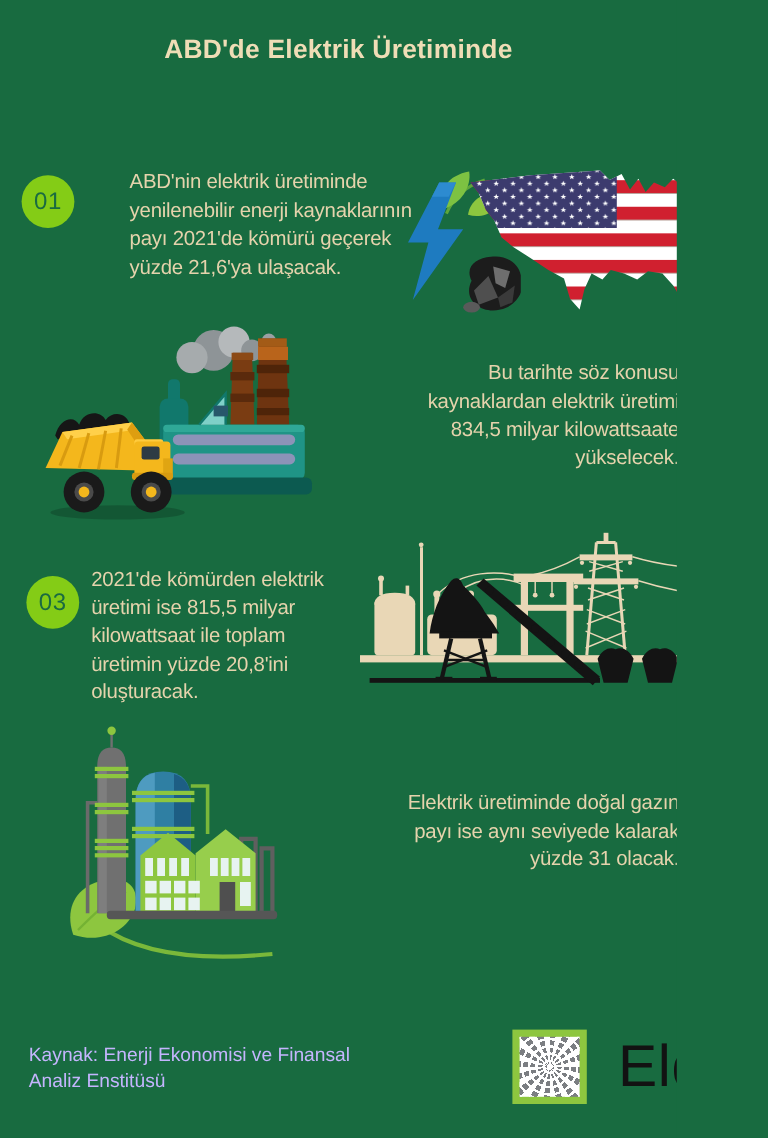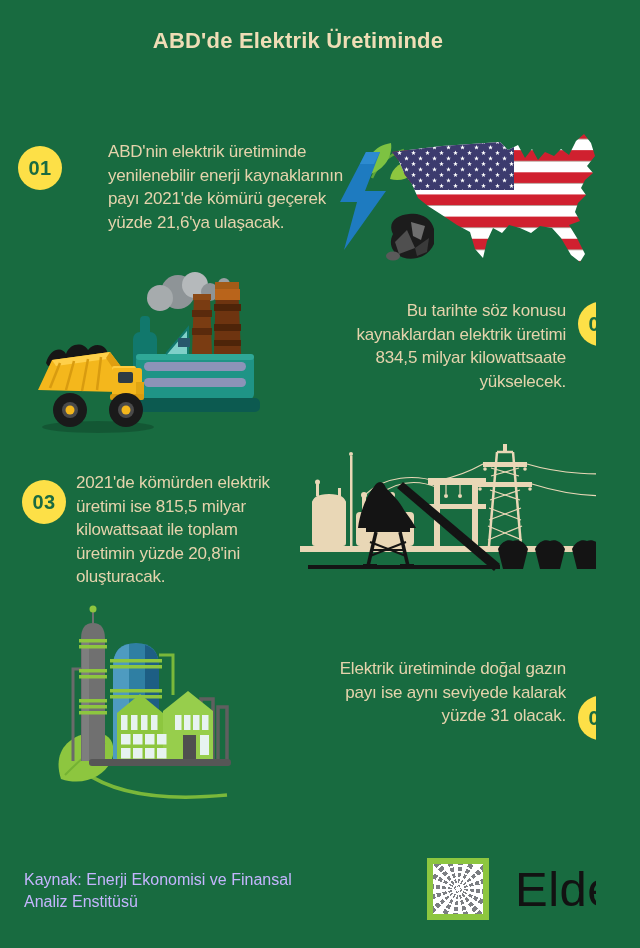--- a/index.html
+++ b/index.html
@@ -1,22 +1,22 @@
 <!DOCTYPE html>
 <html><head>
 <meta charset="utf-8">
 <style>
   html,body{margin:0;padding:0;background:#186B40;}
   .canvas{position:relative;width:564px;height:948px;background:#186B40;overflow:hidden;
-          font-family:"Liberation Sans",sans-serif;padding-left:32px;}
+          font-family:"Liberation Sans",sans-serif;}
   .title{position:absolute;top:26px;left:0;width:100%;margin:0;text-align:center;
          color:#EFDDB6;font-size:22px;font-weight:bold;line-height:30px;letter-spacing:.2px;}
   .title span{display:block;}
-  .badge{position:absolute;width:44px;height:44px;border-radius:50%;background:#fde047;
-         color:#1A6B41;font-weight:bold;font-size:20px;display:flex;align-items:center;
+  .badge{position:absolute;width:44px;height:44px;border-radius:50%;background:#84cc16;
+         color:#1A6B41;font-weight:normal;font-size:20px;display:flex;align-items:center;
          justify-content:center;letter-spacing:.5px;}
   .itext{position:absolute;margin:0;color:#E5D3AC;font-size:17px;line-height:23.5px;
          white-space:pre-line;letter-spacing:-.2px;}
   .itext.right{text-align:right;}
   .illus{position:absolute;}
   .footer-source{position:absolute;left:24px;top:869px;margin:0;color:#c4b5fd;
                  font-size:16px;line-height:22px;white-space:pre-line;font-weight:normal;}
   .logo{position:absolute;left:427px;top:858px;display:flex;align-items:center;gap:26px;}
   .logo-box{width:62px;height:62px;background:#8DC63F;display:flex;align-items:center;justify-content:center;}
   .logo-swirl{width:50px;height:50px;background:

